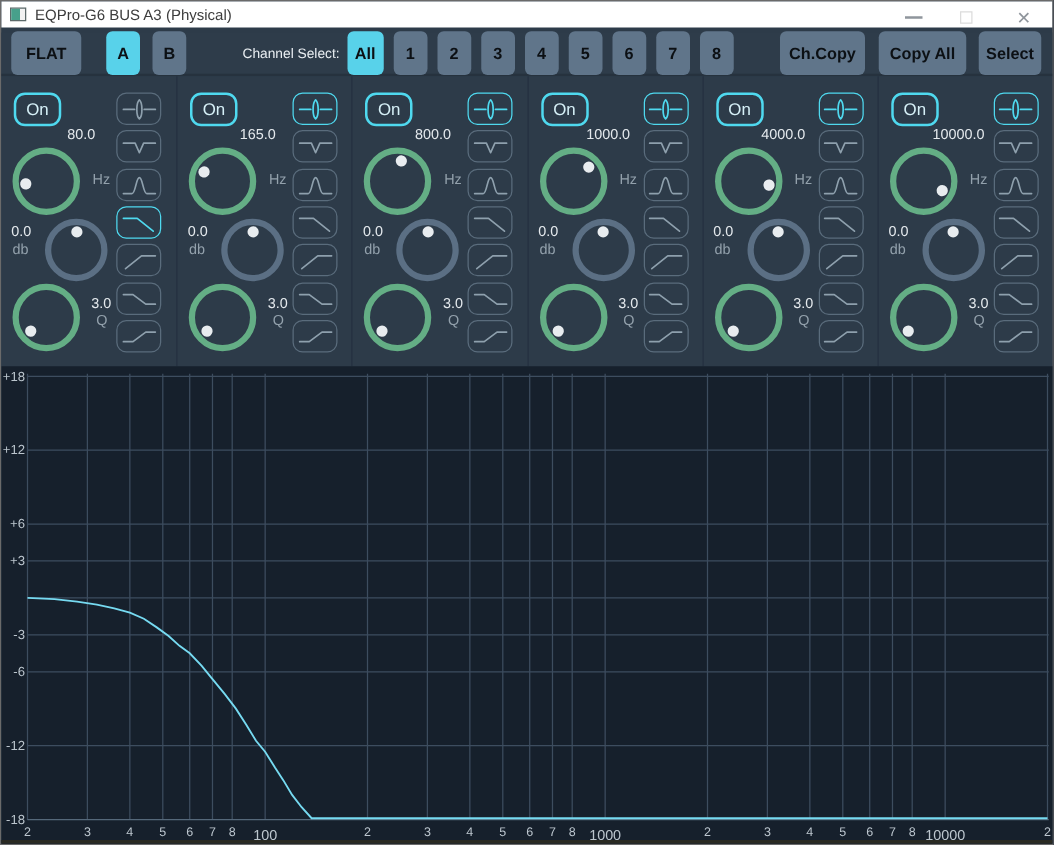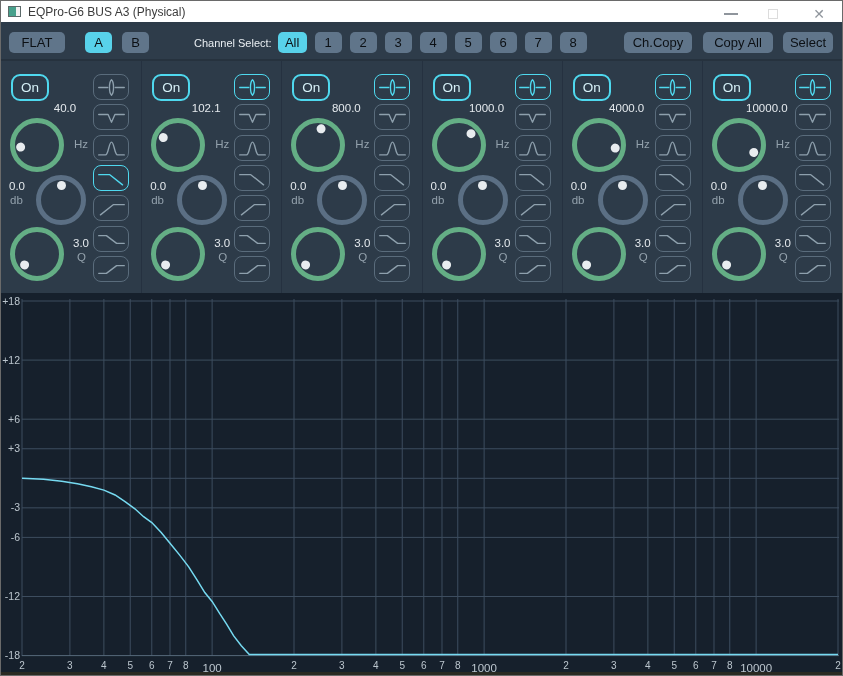--- a/index.html
+++ b/index.html
@@ -15,22 +15,22 @@
   .titlebar .title{margin-left:7px;font-size:12px;color:#3c3c3c;}
   .win-btn{position:absolute;top:0;height:25px;display:flex;align-items:center;justify-content:center;cursor:default;}
   .win-btn.minimize{left:716px;width:28px;}
   .win-btn.minimize i{width:14px;height:2px;background:#8f959c;display:block;}
   .win-btn.maximize{left:758px;width:28px;}
   .win-btn.maximize i{width:10px;height:10px;border:1px solid #dcdcdc;display:block;}
   .win-btn.close{left:802px;width:32px;font-size:14px;color:#8f959c;}
   
   .toolbar{position:absolute;left:0;top:25px;width:100%;height:35px;background:#2e3c4a;
     display:flex;align-items:center;border-bottom:2px solid #26323e;}
-  .tbtn{border:none;border-radius:5px;background:#60758a;color:#0c1014;font-weight:normal;
-    font-family:"Liberation Sans",sans-serif;font-size:13px;height:21px;padding:0 4px;cursor:pointer;}
+  .tbtn{border:none;border-radius:5px;background:#60758a;color:#0c1014;font-weight:bold;
+    font-family:"Liberation Sans",sans-serif;font-size:13px;height:35px;padding:0 4px;cursor:pointer;}
   .tbtn.sel{background:#58d2ea;}
   .chan-label{color:#e9eef2;font-size:11px;}
   .spacer{flex:1;}
   
   .strips{position:absolute;left:0;top:60px;width:100%;height:232px;display:flex;background:#2d3b49;}
   .strip{position:relative;width:140.5px;height:232px;}
   .strip + .strip{border-left:1px solid #253140;}
   .on-btn{position:absolute;left:10px;top:13px;width:38px;height:27px;border:2px solid #4fd9ef;
     border-radius:9px;background:transparent;color:#d6f0f7;font-size:13.5px;
     font-family:"Liberation Sans",sans-serif;cursor:pointer;}
@@ -139,21 +139,21 @@
             <svg width="33" height="23" viewBox="0 0 36 27">
               <path d="M3,9 H12 L24,18 H33"></path>
             </svg>
           </button>
           <button class="fbtn" style="top: 194.8px;">
             <svg width="33" height="23" viewBox="0 0 36 27">
               <path d="M3,18 H12 L24,9 H33"></path>
             </svg>
           </button>
         </div>
-        <div class="val freq-val">40.0</div>
+        <div class="val freq-val">80.0</div>
         <div class="knob knob-freq green">
           <div class="ring"></div>
           <div class="arm" style="transform:rotate(261deg)">
             <div class="dot"></div>
           </div>
         </div>
         <div class="unit hz-unit">Hz</div>
         <div class="val gain-val">0.0</div>
         <div class="unit db-unit">db</div>
         <div class="knob knob-gain slate">
@@ -203,21 +203,21 @@
             <svg width="33" height="23" viewBox="0 0 36 27">
               <path d="M3,9 H12 L24,18 H33"></path>
             </svg>
           </button>
           <button class="fbtn" style="top: 194.8px;">
             <svg width="33" height="23" viewBox="0 0 36 27">
               <path d="M3,18 H12 L24,9 H33"></path>
             </svg>
           </button>
         </div>
-        <div class="val freq-val">102.1</div>
+        <div class="val freq-val">165.0</div>
         <div class="knob knob-freq green">
           <div class="ring"></div>
           <div class="arm" style="transform:rotate(295deg)">
             <div class="dot"></div>
           </div>
         </div>
         <div class="unit hz-unit">Hz</div>
         <div class="val gain-val">0.0</div>
         <div class="unit db-unit">db</div>
         <div class="knob knob-gain slate">

